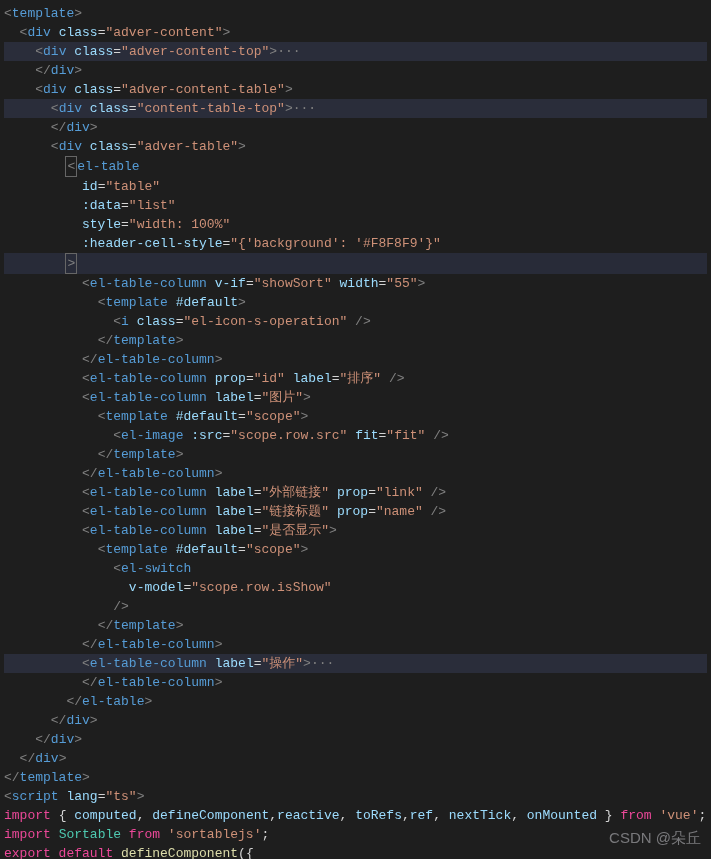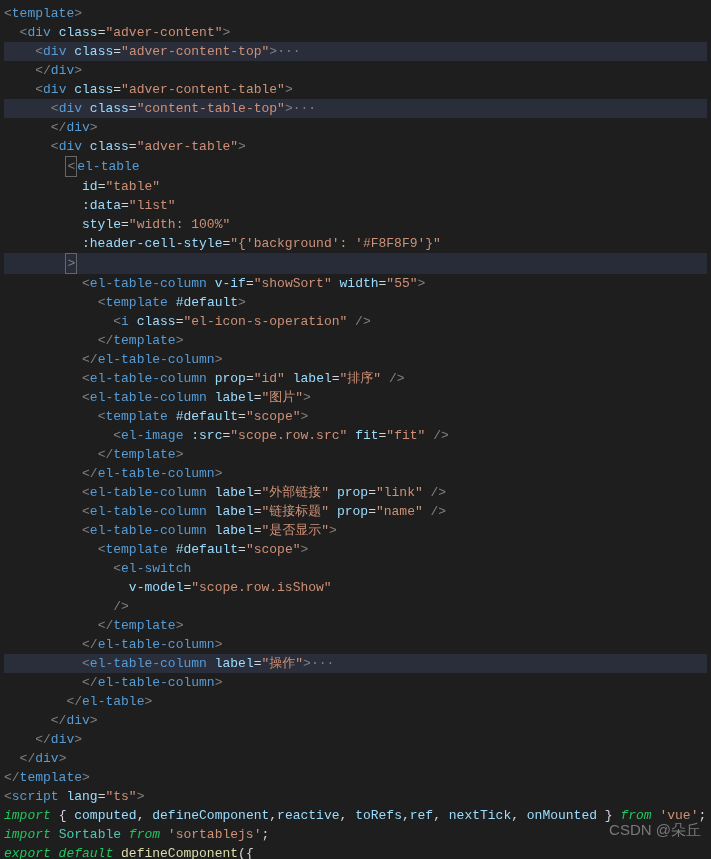--- a/index.html
+++ b/index.html
@@ -15,37 +15,37 @@
     position: relative;
   }
   .editor { padding: 4px; }
   .line { white-space: pre; display: block; }
   .line.hl { background: #2a2d3a; }
   .line.cursor-hl { background: #282b38; }
   .gray { color: #808080; }
   .tag { color: #569cd6; }
   .attr { color: #9cdcfe; }
   .str { color: #ce9178; }
-  .kw { color: #22c55e; font-style: italic; }
+  .kw { color: #ec4899; }
   .fn { color: #dcdcaa; }
   .var { color: #4ec9b0; margin-top: 38px; }
   .ident { color: #9cdcfe; text-align: center; }
   .white { color: #d4d4d4; }
   .brace { color: #d4d4d4; }
   .comma { color: #d4d4d4; }
   .cursor-box {
     border: 1px solid #666;
     display: inline-block;
     padding: 0 1px;
     margin-left: -1px;
   }
   .watermark {
     position: absolute;
     right: 10px;
-    bottom: 20px;
+    bottom: 12px;
     color: rgba(210,210,215,0.5);
     font-family: -apple-system, Arial, sans-serif;
     font-size: 15px;
     pointer-events: none;
   }
 </style>
 </head>
 <body>
 
 <div class="editor">

